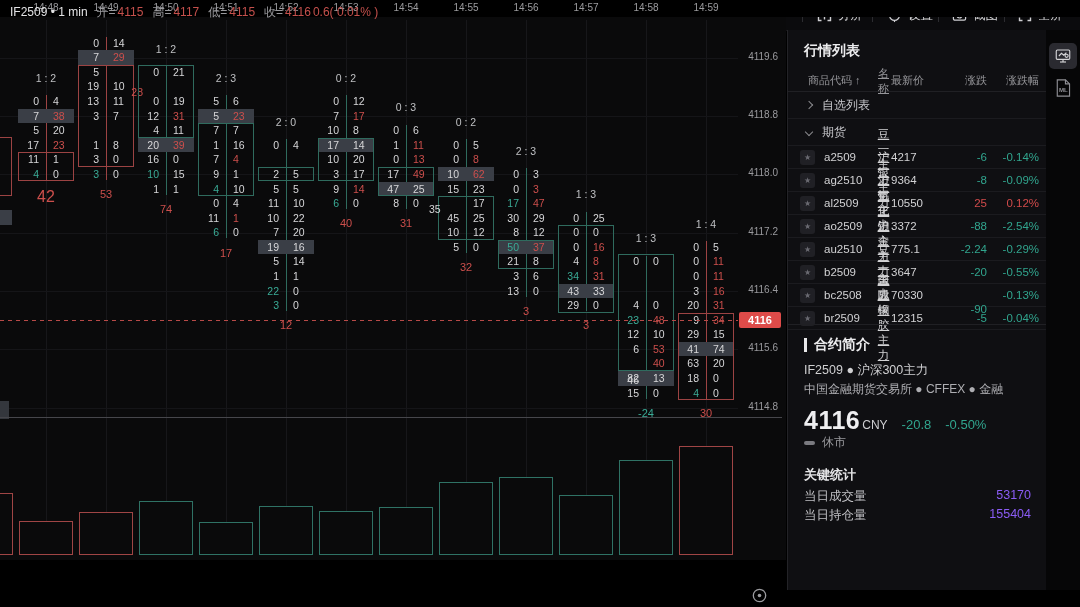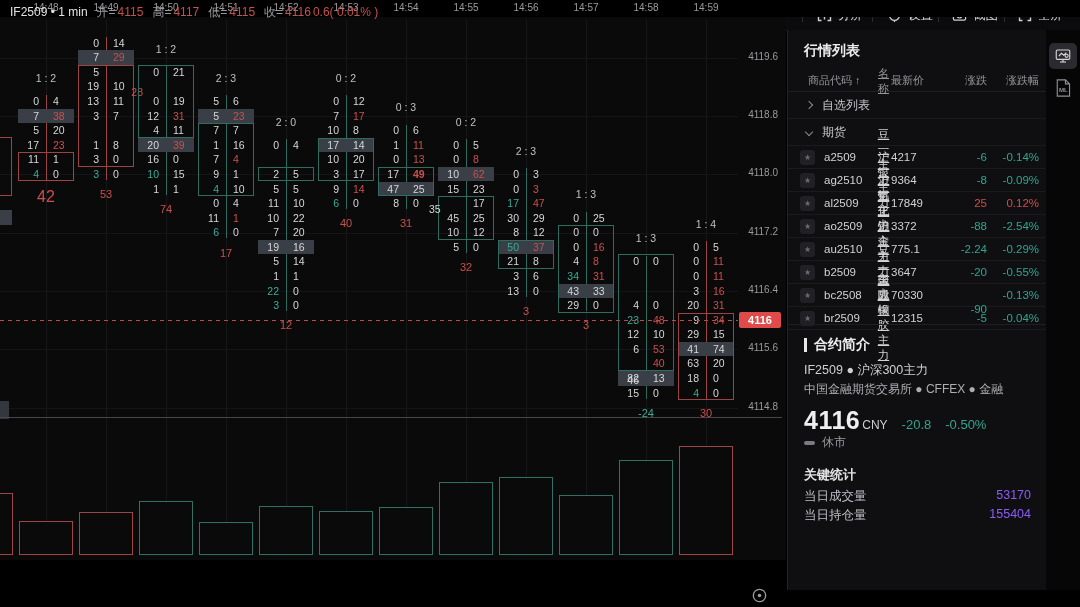--- a/index.html
+++ b/index.html
@@ -308,21 +308,21 @@
         <div style="left: 405.5px; top: 124.5px; width: 1px; height: 84.9px; background: rgb(47, 107, 94);"></div>
         <div style="left: 378px; top: 181.5px; width: 56px; height: 14.6px; background: rgb(58, 62, 70);"></div>
         <div style="left: 378px; top: 166.9px; width: 54px; height: 27.2px; border: 1px solid rgb(47, 107, 94);"></div>
         <div class="fp-num" style="left: 369px; top: 123.2px; width: 30px; text-align: right; color: rgb(215, 215, 217);">0</div>
         <div class="fp-num" style="left: 413px; top: 123.2px; width: 30px; text-align: left; color: rgb(215, 215, 217);">6</div>
         <div class="fp-num" style="left: 369px; top: 137.7px; width: 30px; text-align: right; color: rgb(215, 215, 217);">1</div>
         <div class="fp-num" style="left: 413px; top: 137.7px; width: 30px; text-align: left; color: rgb(205, 79, 76);">11</div>
         <div class="fp-num" style="left: 369px; top: 152.3px; width: 30px; text-align: right; color: rgb(215, 215, 217);">0</div>
         <div class="fp-num" style="left: 413px; top: 152.3px; width: 30px; text-align: left; color: rgb(205, 79, 76);">13</div>
         <div class="fp-num" style="left: 369px; top: 166.9px; width: 30px; text-align: right; color: rgb(215, 215, 217);">17</div>
-        <div class="fp-num" style="left: 413px; top: 166.9px; width: 30px; text-align: left; color: rgb(205, 79, 76); font-weight: bold;">49</div>
+        <div class="fp-num" style="left: 413px; top: 166.9px; width: 30px; text-align: left; color: rgb(205, 79, 76);">49</div>
         <div class="fp-num" style="left: 369px; top: 181.5px; width: 30px; text-align: right; color: rgb(215, 215, 217);">47</div>
         <div class="fp-num" style="left: 413px; top: 181.5px; width: 30px; text-align: left; color: rgb(215, 215, 217);">25</div>
         <div class="fp-num" style="left: 369px; top: 196.1px; width: 30px; text-align: right; color: rgb(215, 215, 217);">8</div>
         <div class="fp-num" style="left: 413px; top: 196.1px; width: 30px; text-align: left; color: rgb(215, 215, 217);">0</div>
         <div style="left: 376px; top: 101px; width: 60px; text-align: center; font-size: 10.5px; color: rgb(191, 192, 195);">0 : 3</div>
         <div style="left: 376px; top: 217.4px; width: 60px; text-align: center; font-size: 11px; color: rgb(205, 79, 76);">31</div>
         <div style="left: 465.5px; top: 139px; width: 1px; height: 114.1px; background: rgb(47, 107, 94);"></div>
         <div style="left: 438px; top: 166.9px; width: 56px; height: 14.6px; background: rgb(58, 62, 70);"></div>
         <div style="left: 438px; top: 196.1px; width: 54px; height: 41.8px; border: 1px solid rgb(47, 107, 94);"></div>
         <div class="fp-num" style="left: 429px; top: 137.7px; width: 30px; text-align: right; color: rgb(215, 215, 217);">0</div>
@@ -515,21 +515,21 @@
           <span class="c-price">9364</span>
           <span class="c-chg" style="color: rgb(49, 165, 142);">-8</span>
           <span class="c-pct" style="color: rgb(49, 165, 142);">-0.09%</span>
         </div>
         <div class="wl-row">
           <span class="wl-star">
             <span>★</span>
           </span>
           <span class="wl-code">al2509</span>
           <span class="c-name">沪铝主力</span>
-          <span class="c-price">17849</span>
+          <span class="c-price">10550</span>
           <span class="c-chg" style="color: rgb(210, 75, 75);">25</span>
           <span class="c-pct" style="color: rgb(210, 75, 75);">0.12%</span>
         </div>
         <div class="wl-row">
           <span class="wl-star">
             <span>★</span>
           </span>
           <span class="wl-code">ao2509</span>
           <span class="c-name">氧化铝主力</span>
           <span class="c-price">3372</span>

